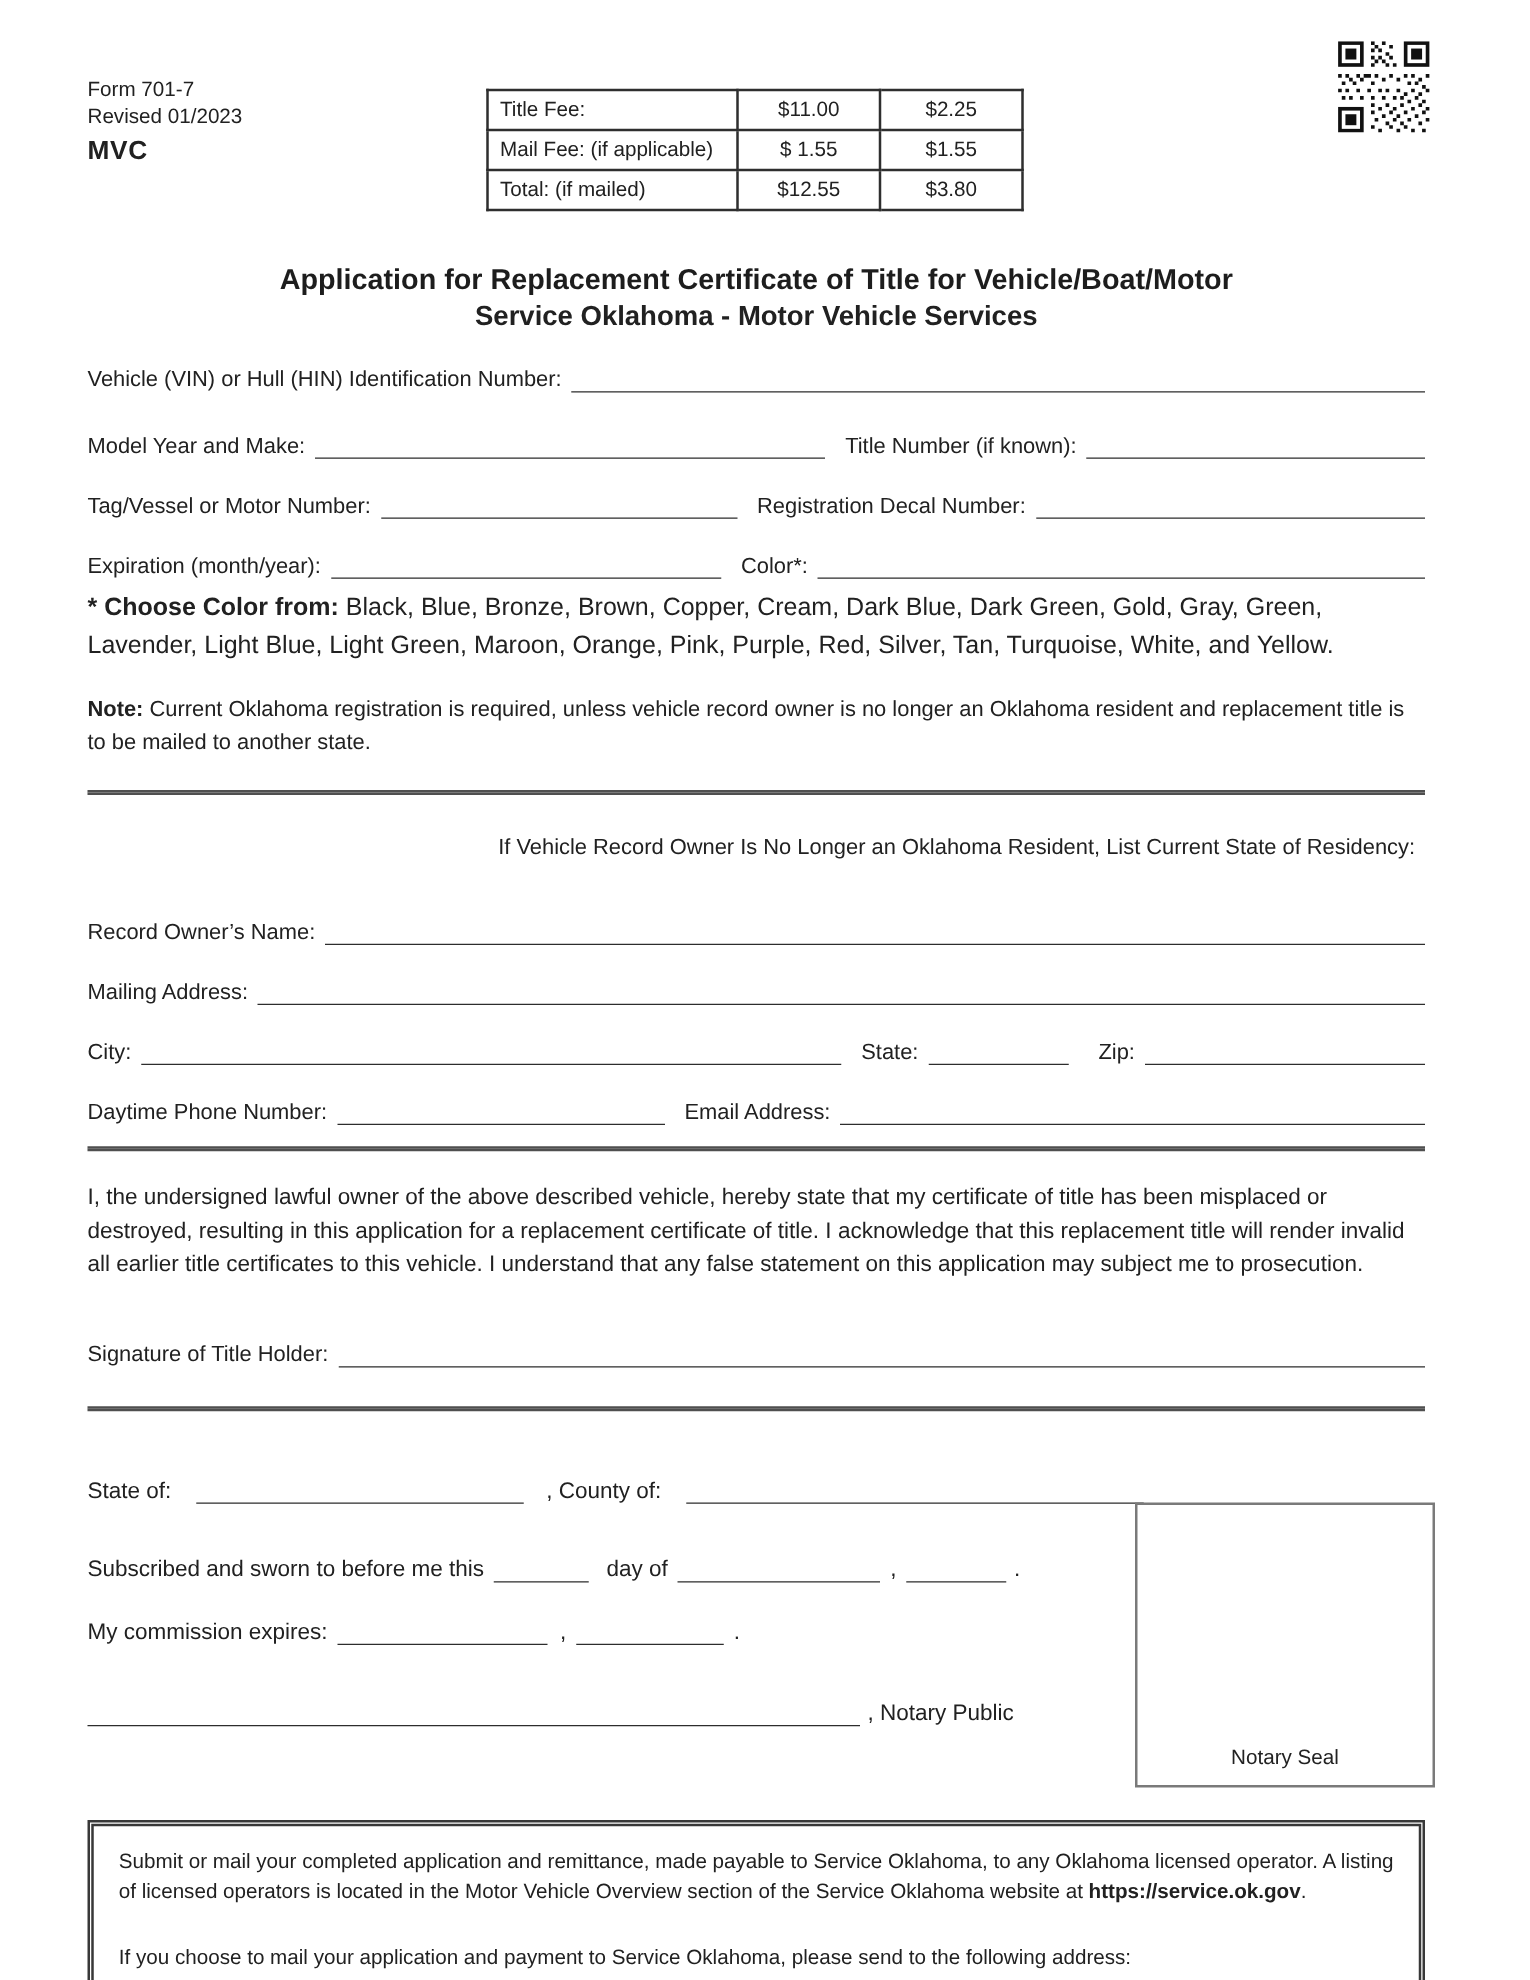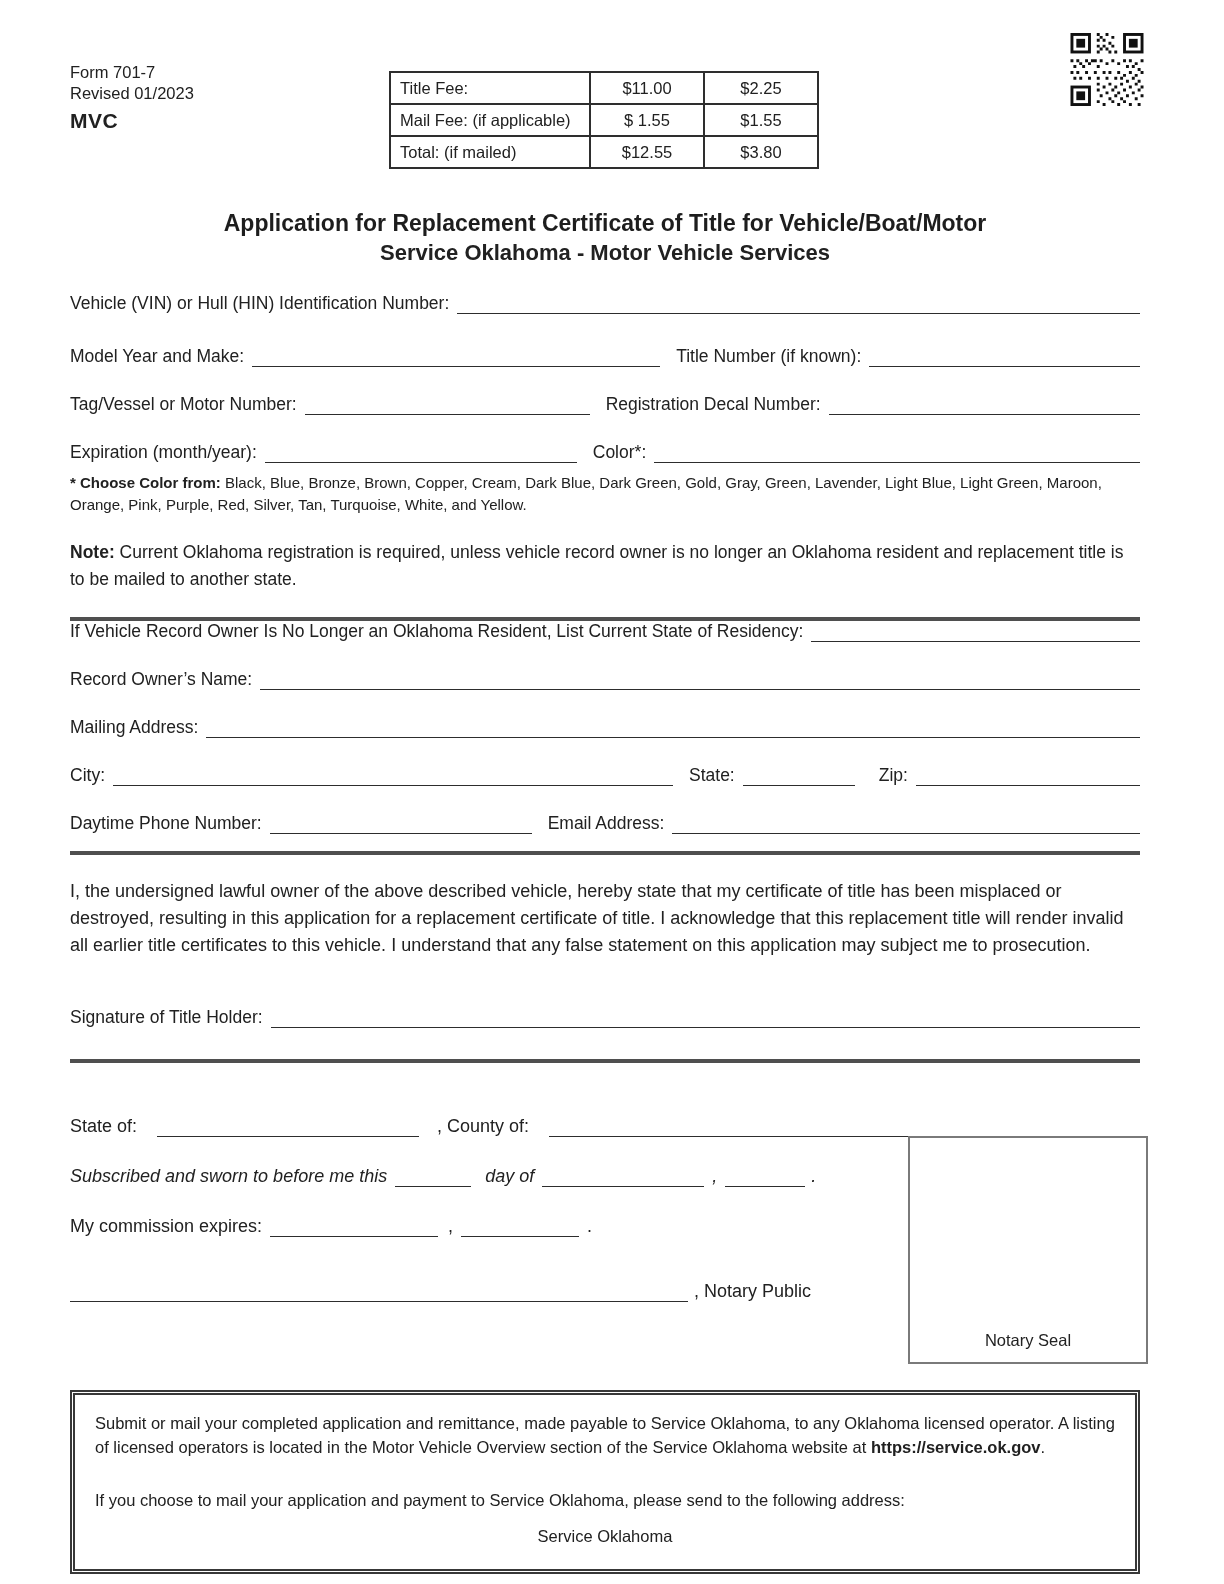--- a/index.html
+++ b/index.html
@@ -19,21 +19,21 @@
   
   .content { position:absolute; left:70px; top:210px; width:1070px; }
   .title    { text-align:center; font-size:23px;  font-weight:bold; color:#1d1d1d; }
   .subtitle { text-align:center; font-size:22px; font-weight:bold; margin-top:3px; }
   .row { display:flex; align-items:flex-end; font-size:17.5px; white-space:nowrap; }
   .row .lbl { padding-right:8px; }
   .ml16 { margin-left:16px; }
   .line { display:inline-block; border-bottom:1.6px solid #2d2d2d; height:1.15em; }
   .grow { flex:1 1 auto; }
   .mt27 { margin-top:27px; }
-  .smallnote { font-size:15px; line-height:1.48; margin-top:9px; }
+  .smallnote { font-size:20px; line-height:1.48; margin-top:9px; }
   .bignote   { font-size:17.5px; line-height:1.5;  margin-top:23px; }
   .b { font-weight:bold; }
   .dbl-rule { height:3px; border-top:2px solid #4f4f4f; border-bottom:2px solid #4f4f4f; margin-top:25px; }
   .affidavit { font-size:18px; line-height:1.5; margin-top:23px; }
   
   .notary { position:relative; margin-top:0; height:252px; }
   .notary-left { width:845px; }
   .seal-box {
     position:absolute; top:20px; right:-8px; width:240px; height:228px;
     border:2px solid #7a7a7a; display:flex; align-items:flex-end; justify-content:center;
@@ -130,21 +130,21 @@
     <div class="smallnote">
       <span class="b">* Choose Color from:</span><span> Black, Blue, Bronze, Brown, Copper, Cream, Dark Blue, Dark Green, Gold, Gray, Green, Lavender, Light Blue, Light Green, Maroon, Orange, Pink, Purple, Red, Silver, Tan, Turquoise, White, and Yellow.</span>
     </div>
 
     <div class="bignote">
       <span class="b">Note:</span><span> Current Oklahoma registration is required, unless vehicle record owner is no longer an Oklahoma resident and replacement title is to be mailed to another state.</span>
     </div>
 
     <div class="dbl-rule"></div>
 
-    <div class="row" style="">
+    <div class="row" style="margin-top:31px;flex-direction:column;">
       <span class="lbl">If Vehicle Record Owner Is No Longer an Oklahoma Resident, List Current State of Residency:</span>
       <span class="line grow"></span>
     </div>
 
     <div class="row mt27">
       <span class="lbl">Record Owner’s Name:</span>
       <span class="line grow"></span>
     </div>
 
     <div class="row mt27">
@@ -181,21 +181,21 @@
     <div class="dbl-rule" style="margin-top:31px;"></div>
 
     <div class="notary">
       <div class="notary-left">
         <div class="row" style="margin-top:53px; font-size:18px;gap:12px;">
           <span class="lbl">State of:</span>
           <span class="line" style="width:262px;"></span>
           <span class="lbl" style="padding-left:6px;">, County of:</span>
           <span class="line grow"></span>
         </div>
-        <div class="row" style="margin-top:29px; font-size:18px;font-style:italic;">
+        <div class="row" style="margin-top:42px; font-size:18px;">
           <span class="lbl">Subscribed and sworn to before me this</span>
           <span class="line" style="width:76px;"></span>
           <span class="lbl" style="padding-left:14px;">day of</span>
           <span class="line" style="width:162px;"></span>
           <span class="lbl" style="padding-left:8px;">,</span>
           <span class="line" style="width:80px;"></span>
           <span style="padding-left:6px;">.</span>
         </div>
         <div class="row" style="margin-top:29px; font-size:18px;">
           <span class="lbl">My commission expires:</span>

